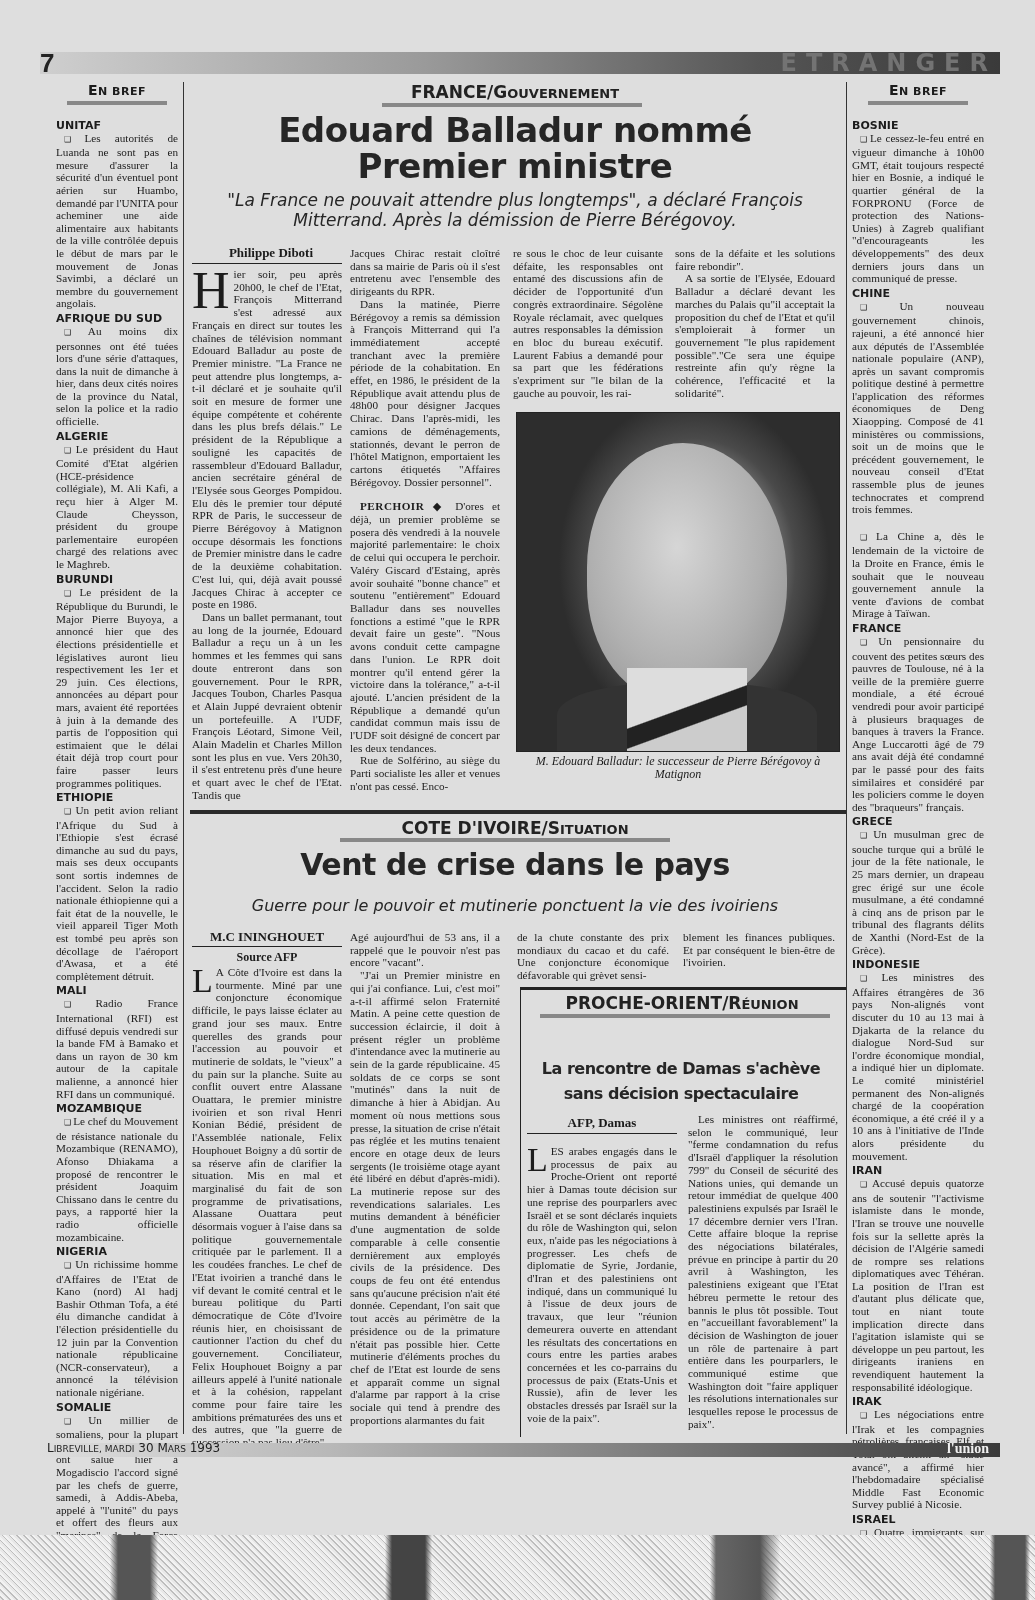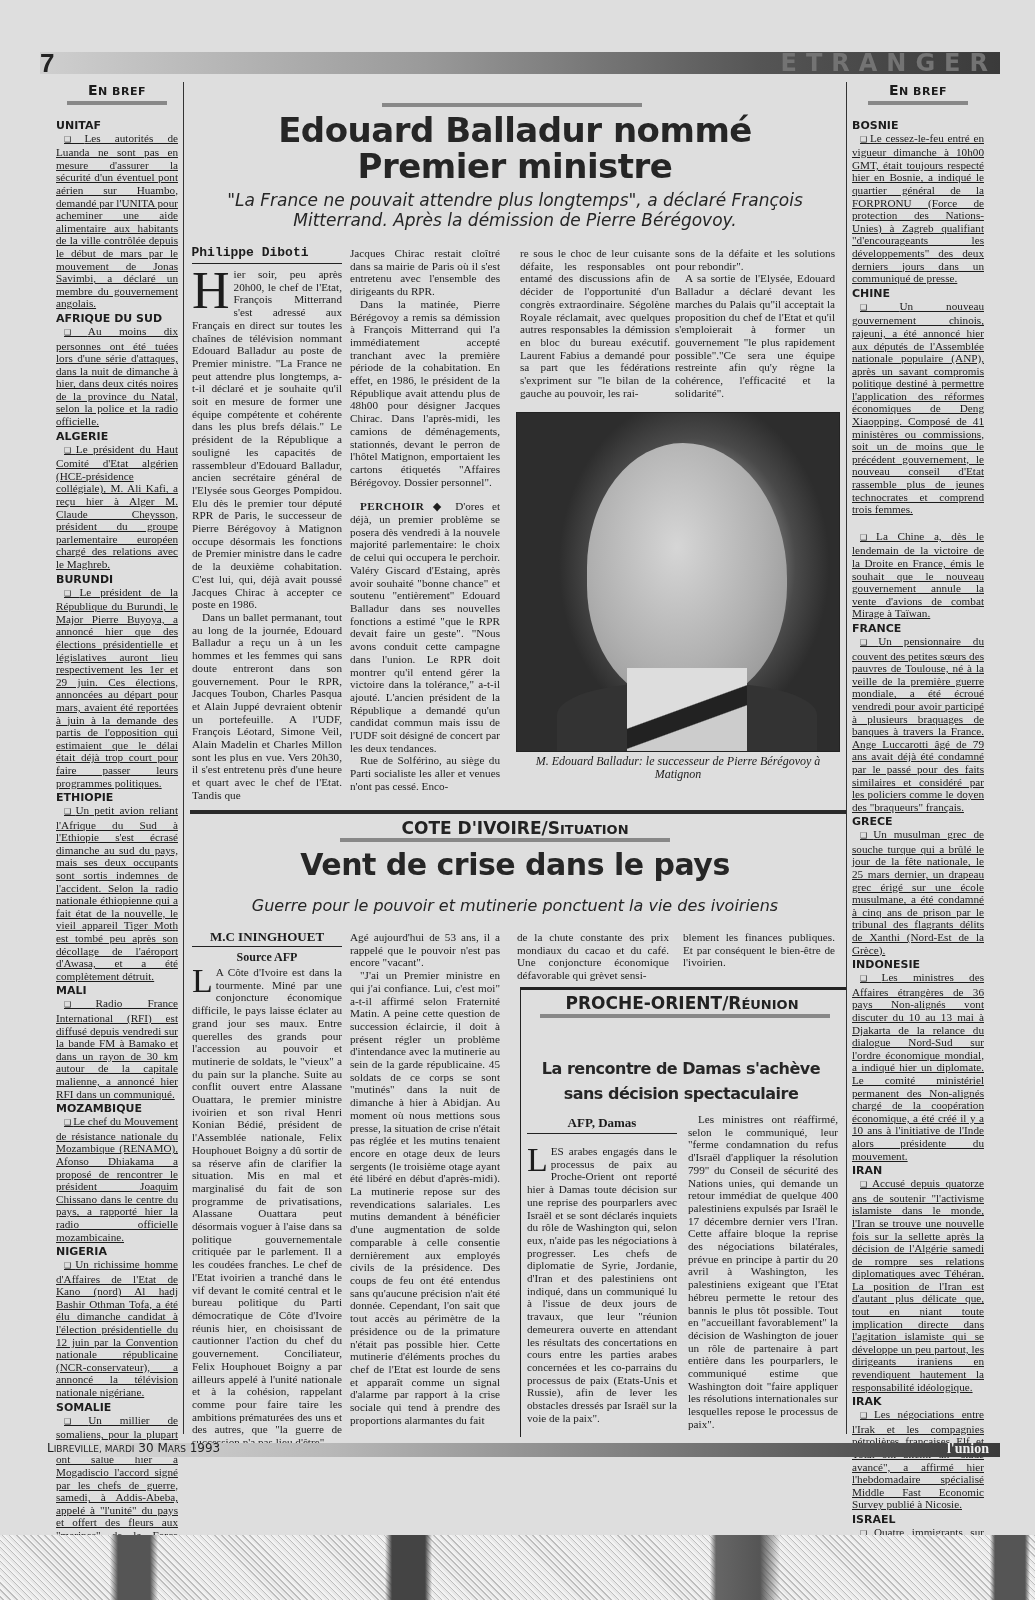--- a/index.html
+++ b/index.html
@@ -47,21 +47,21 @@
     font-size: 14px; letter-spacing: 0.5px; padding: 4px 0 2px;
   }
   .brief-head .caps { font-size: 11px; }
   .bar-under {
     height: 4px; background: #888; margin: 0 auto 14px; width: 100px;
   }
   .country {
     font-family: "DejaVu Sans", sans-serif; font-weight: bold; font-size: 11px;
     margin-top: 2px; letter-spacing: 0px; line-height: 13px;
   }
-  .brief-text { text-indent: 8px; margin-bottom: 2px; text-decoration: underline; }
+  .brief-text { text-indent: 8px; margin-bottom: 2px; }
   .brief-text::before { content: "❑ "; font-size: 8px; }
   .gap { height: 12px; }
 
   .rubric {
     position: absolute; text-align: center; font-family: "DejaVu Sans", sans-serif;
     font-weight: bold; color: #222;
   }
   .rubric .big { font-size: 17px; }
   .rubric .sm { font-size: 13px; }
   .rubric-bar { position: absolute; height: 4px; background: #888; }
@@ -184,56 +184,59 @@
         <div class="country">IRAN</div>
         <div class="brief-text">Accusé depuis quatorze ans de soutenir "l'activisme islamiste dans le monde, l'Iran se trouve une nouvelle fois sur la sellette après la décision de l'Algérie samedi de rompre ses relations diplomatiques avec Téhéran. La position de l'Iran est d'autant plus délicate que, tout en niant toute implication directe dans l'agitation islamiste qui se développe un peu partout, les dirigeants iraniens en revendiquent hautement la responsabilité idéologique.</div>
         <div class="country">IRAK</div>
         <div class="brief-text">Les négociations entre l'Irak et les compagnies pétrolières françaises Elf et Total ont atteint un "stade avancé", a affirmé hier l'hebdomadaire spécialisé Middle Fast Economic Survey publié à Nicosie.</div>
         <div class="country">ISRAEL</div>
         <div class="brief-text">Quatre immigrants sur dix venus de l'ex-URSS souffrent de dépression nerveuse, selon une étude réalisée par l'hôpital psychiatrique de Jérusalem.</div>
       </div>
   </div>
   <div class="vrule" style="left:846px; top:82px; height:1352px;"></div>
 
+  <div class="rubric" style="left:190px; top:82px; width:650px;">
+    <span class="big">FRANCE/G</span><span class="sm">OUVERNEMENT</span>
+  </div>
   <div class="rubric-bar" style="left:382px; top:103px; width:260px;"></div>
   <div class="headline" style="left:190px; top:112px; width:650px; font-size:34px; line-height:36px;">
     <div>Edouard Balladur nommé</div>
     <div>Premier ministre</div>
   </div>
   <div class="deck" style="left:205px; top:190px; width:620px; font-size:17px; line-height:20px;">"La France ne pouvait attendre plus longtemps", a déclaré François Mitterrand. Après la démission de Pierre Bérégovoy.</div>
 
-  <div class="byline" style="left:175px; top:245px; width:150px;font-family:Liberation Mono, monospace;">Philippe Diboti</div>
+  <div class="byline" style="left:196px; top:245px; width:150px;">Philippe Diboti</div>
   <div class="byline-rule" style="left:192px; top:263px; width:150px;"></div>
 
   <div class="text" style="left:192px; top:268px; width:150px;">
     <span class="dropcap">H</span>
     <div id="fr-col1">
         <p style="text-indent: 0px;">ier soir, peu après 20h00, le chef de l'Etat, François Mitterrand s'est adressé aux Français en direct sur toutes les chaînes de télévision nommant Edouard Balladur au poste de Premier ministre. "La France ne peut attendre plus longtemps, a-t-il déclaré et je souhaite qu'il soit en mesure de former une équipe compétente et cohérente dans les plus brefs délais." Le président de la République a souligné les capacités de rassembleur d'Edouard Balladur, ancien secrétaire général de l'Elysée sous Georges Pompidou. Elu dès le premier tour député RPR de Paris, le successeur de Pierre Bérégovoy à Matignon occupe désormais les fonctions de Premier ministre dans le cadre de la deuxième cohabitation. C'est lui, qui, déjà avait poussé Jacques Chirac à accepter ce poste en 1986.</p>
         <p>Dans un ballet permanant, tout au long de la journée, Edouard Balladur a reçu un à un les hommes et les femmes qui sans doute entreront dans son gouvernement. Pour le RPR, Jacques Toubon, Charles Pasqua et Alain Juppé devraient obtenir un portefeuille. A l'UDF, François Léotard, Simone Veil, Alain Madelin et Charles Millon sont les plus en vue. Vers 20h30, il s'est entretenu près d'une heure et quart avec le chef de l'Etat. Tandis que</p>
       </div>
   </div>
   <div class="text" style="left:350px; top:247px; width:150px;">
     <div id="fr-col2">
         <p style="text-indent: 0px;">Jacques Chirac restait cloîtré dans sa mairie de Paris où il s'est entretenu avec l'ensemble des dirigeants du RPR.</p>
         <p>Dans la matinée, Pierre Bérégovoy a remis sa démission à François Mitterrand qui l'a immédiatement accepté tranchant avec la première période de la cohabitation. En effet, en 1986, le président de la République avait attendu plus de 48h00 pour désigner Jacques Chirac. Dans l'après-midi, les camions de déménagements, stationnés, devant le perron de l'hôtel Matignon, emportaient les cartons étiquetés "Affaires Bérégovoy. Dossier personnel".</p>
       </div>
     <div style="height:12px;"></div>
     <p><span class="lead">PERCHOIR ◆</span> <span id="fr-col2b-first">D'ores et déjà, un premier problème se posera dès vendredi à la nouvele majorité parlementaire: le choix de celui qui occupera le perchoir. Valéry Giscard d'Estaing, après avoir souhaité "bonne chance" et soutenu "entièrement" Edouard Balladur dans ses nouvelles fonctions a estimé "que le RPR devait faire un geste". "Nous avons conduit cette campagne dans l'union. Le RPR doit montrer qu'il entend gérer la victoire dans la tolérance," a-t-il ajouté. L'ancien président de la République a demandé qu'un candidat commun mais issu de l'UDF soit désigné de concert par les deux tendances.</span></p>
     <div id="fr-col2b">
         <p>Rue de Solférino, au siège du Parti socialiste les aller et venues n'ont pas cessé. Enco-</p>
       </div>
   </div>
-  <div class="text" style="left:513px; top:247px; width:150px;margin-left:7px;">
+  <div class="text" style="left:513px; top:247px; width:150px;">
     <div id="fr-col3">
         <p style="text-indent: 0px;">re sous le choc de leur cuisante défaite, les responsables ont entamé des discussions afin de décider de l'opportunité d'un congrès extraordinaire. Ségolène Royale réclamait, avec quelques autres responsables la démission en bloc du bureau exécutif. Laurent Fabius a demandé pour sa part que les fédérations s'expriment sur "le bilan de la gauche au pouvoir, les rai-</p>
       </div>
   </div>
   <div class="text" style="left:675px; top:247px; width:160px;">
     <div id="fr-col4">
-        <p style="text-indent: 0px;">sons de la défaite et les solutions pour rebondir".</p>
+        <p style="text-indent: 0px;">sons de la défaite et les solutions faire rebondir".</p>
         <p>A sa sortie de l'Elysée, Edouard Balladur a déclaré devant les marches du Palais qu"il acceptait la proposition du chef de l'Etat et qu'il s'emploierait à former un gouvernement "le plus rapidement possible"."Ce sera une équipe restreinte afin qu'y règne la cohérence, l'efficacité et la solidarité".</p>
       </div>
   </div>
 
   <div class="photo">
     <div class="head"></div>
     <div class="suit"></div>
     <div class="collar"></div>
   </div>
   <div class="caption">M. Edouard Balladur: le successeur de Pierre Bérégovoy à Matignon</div>

